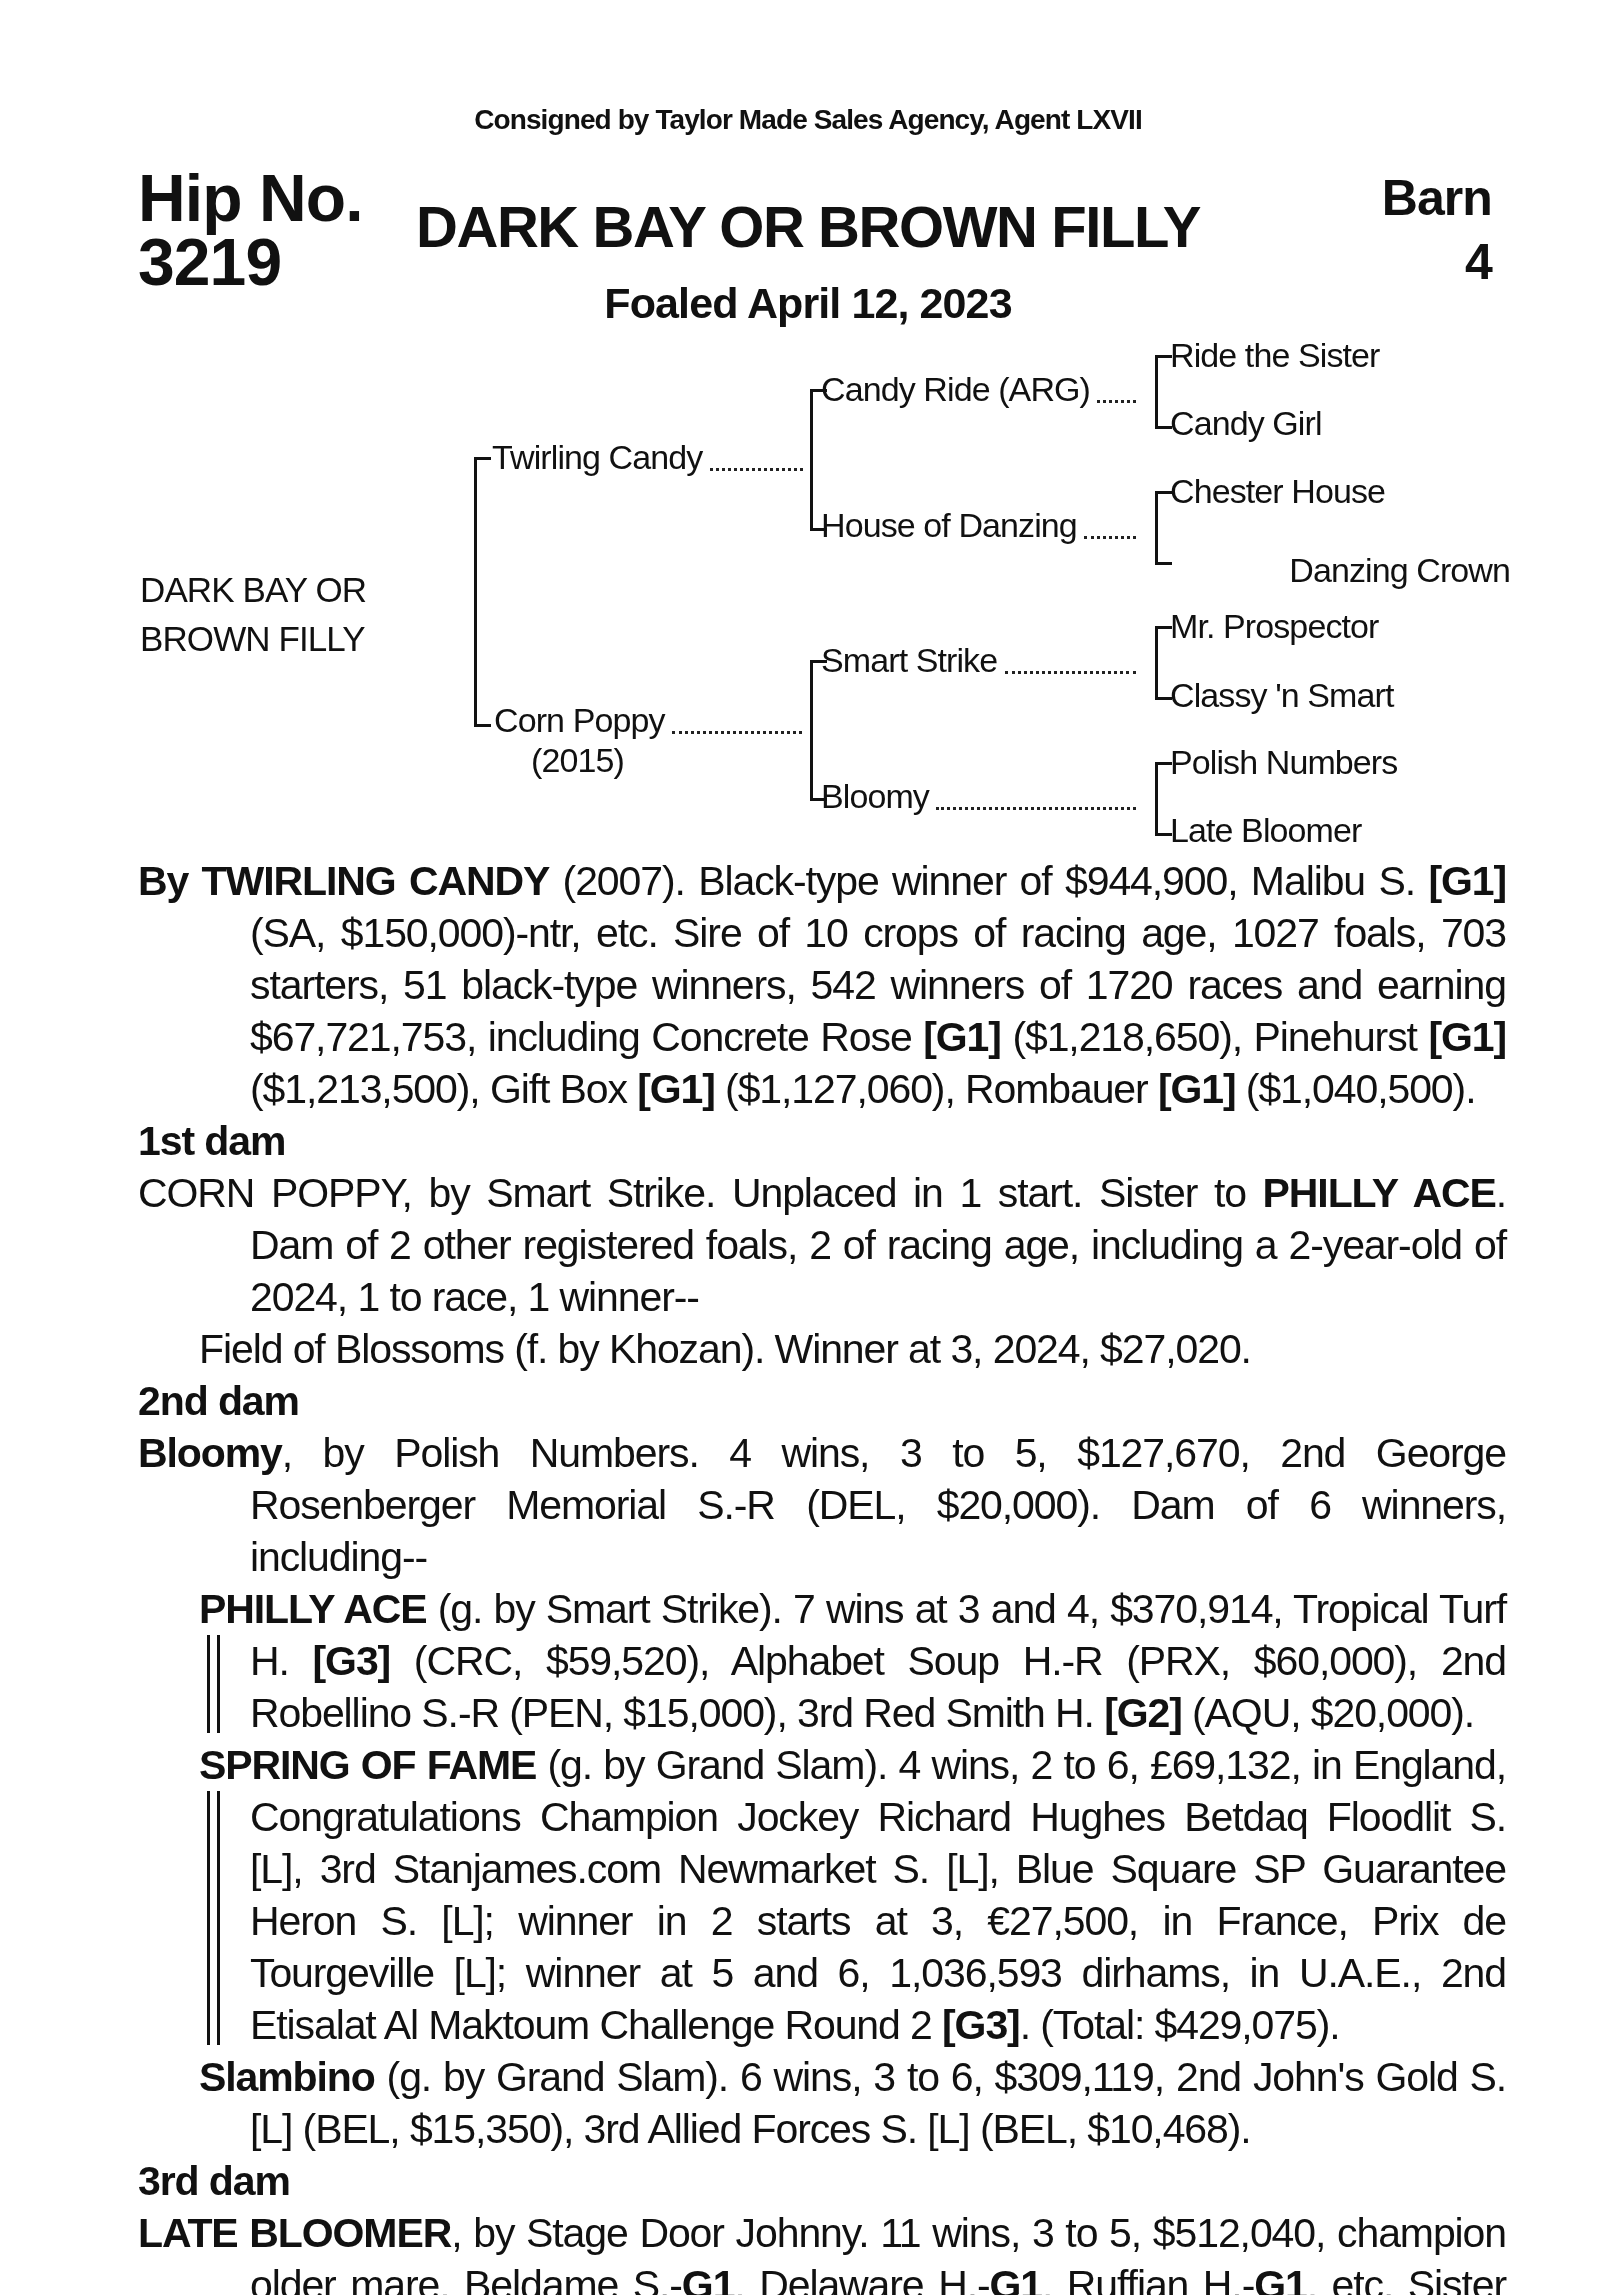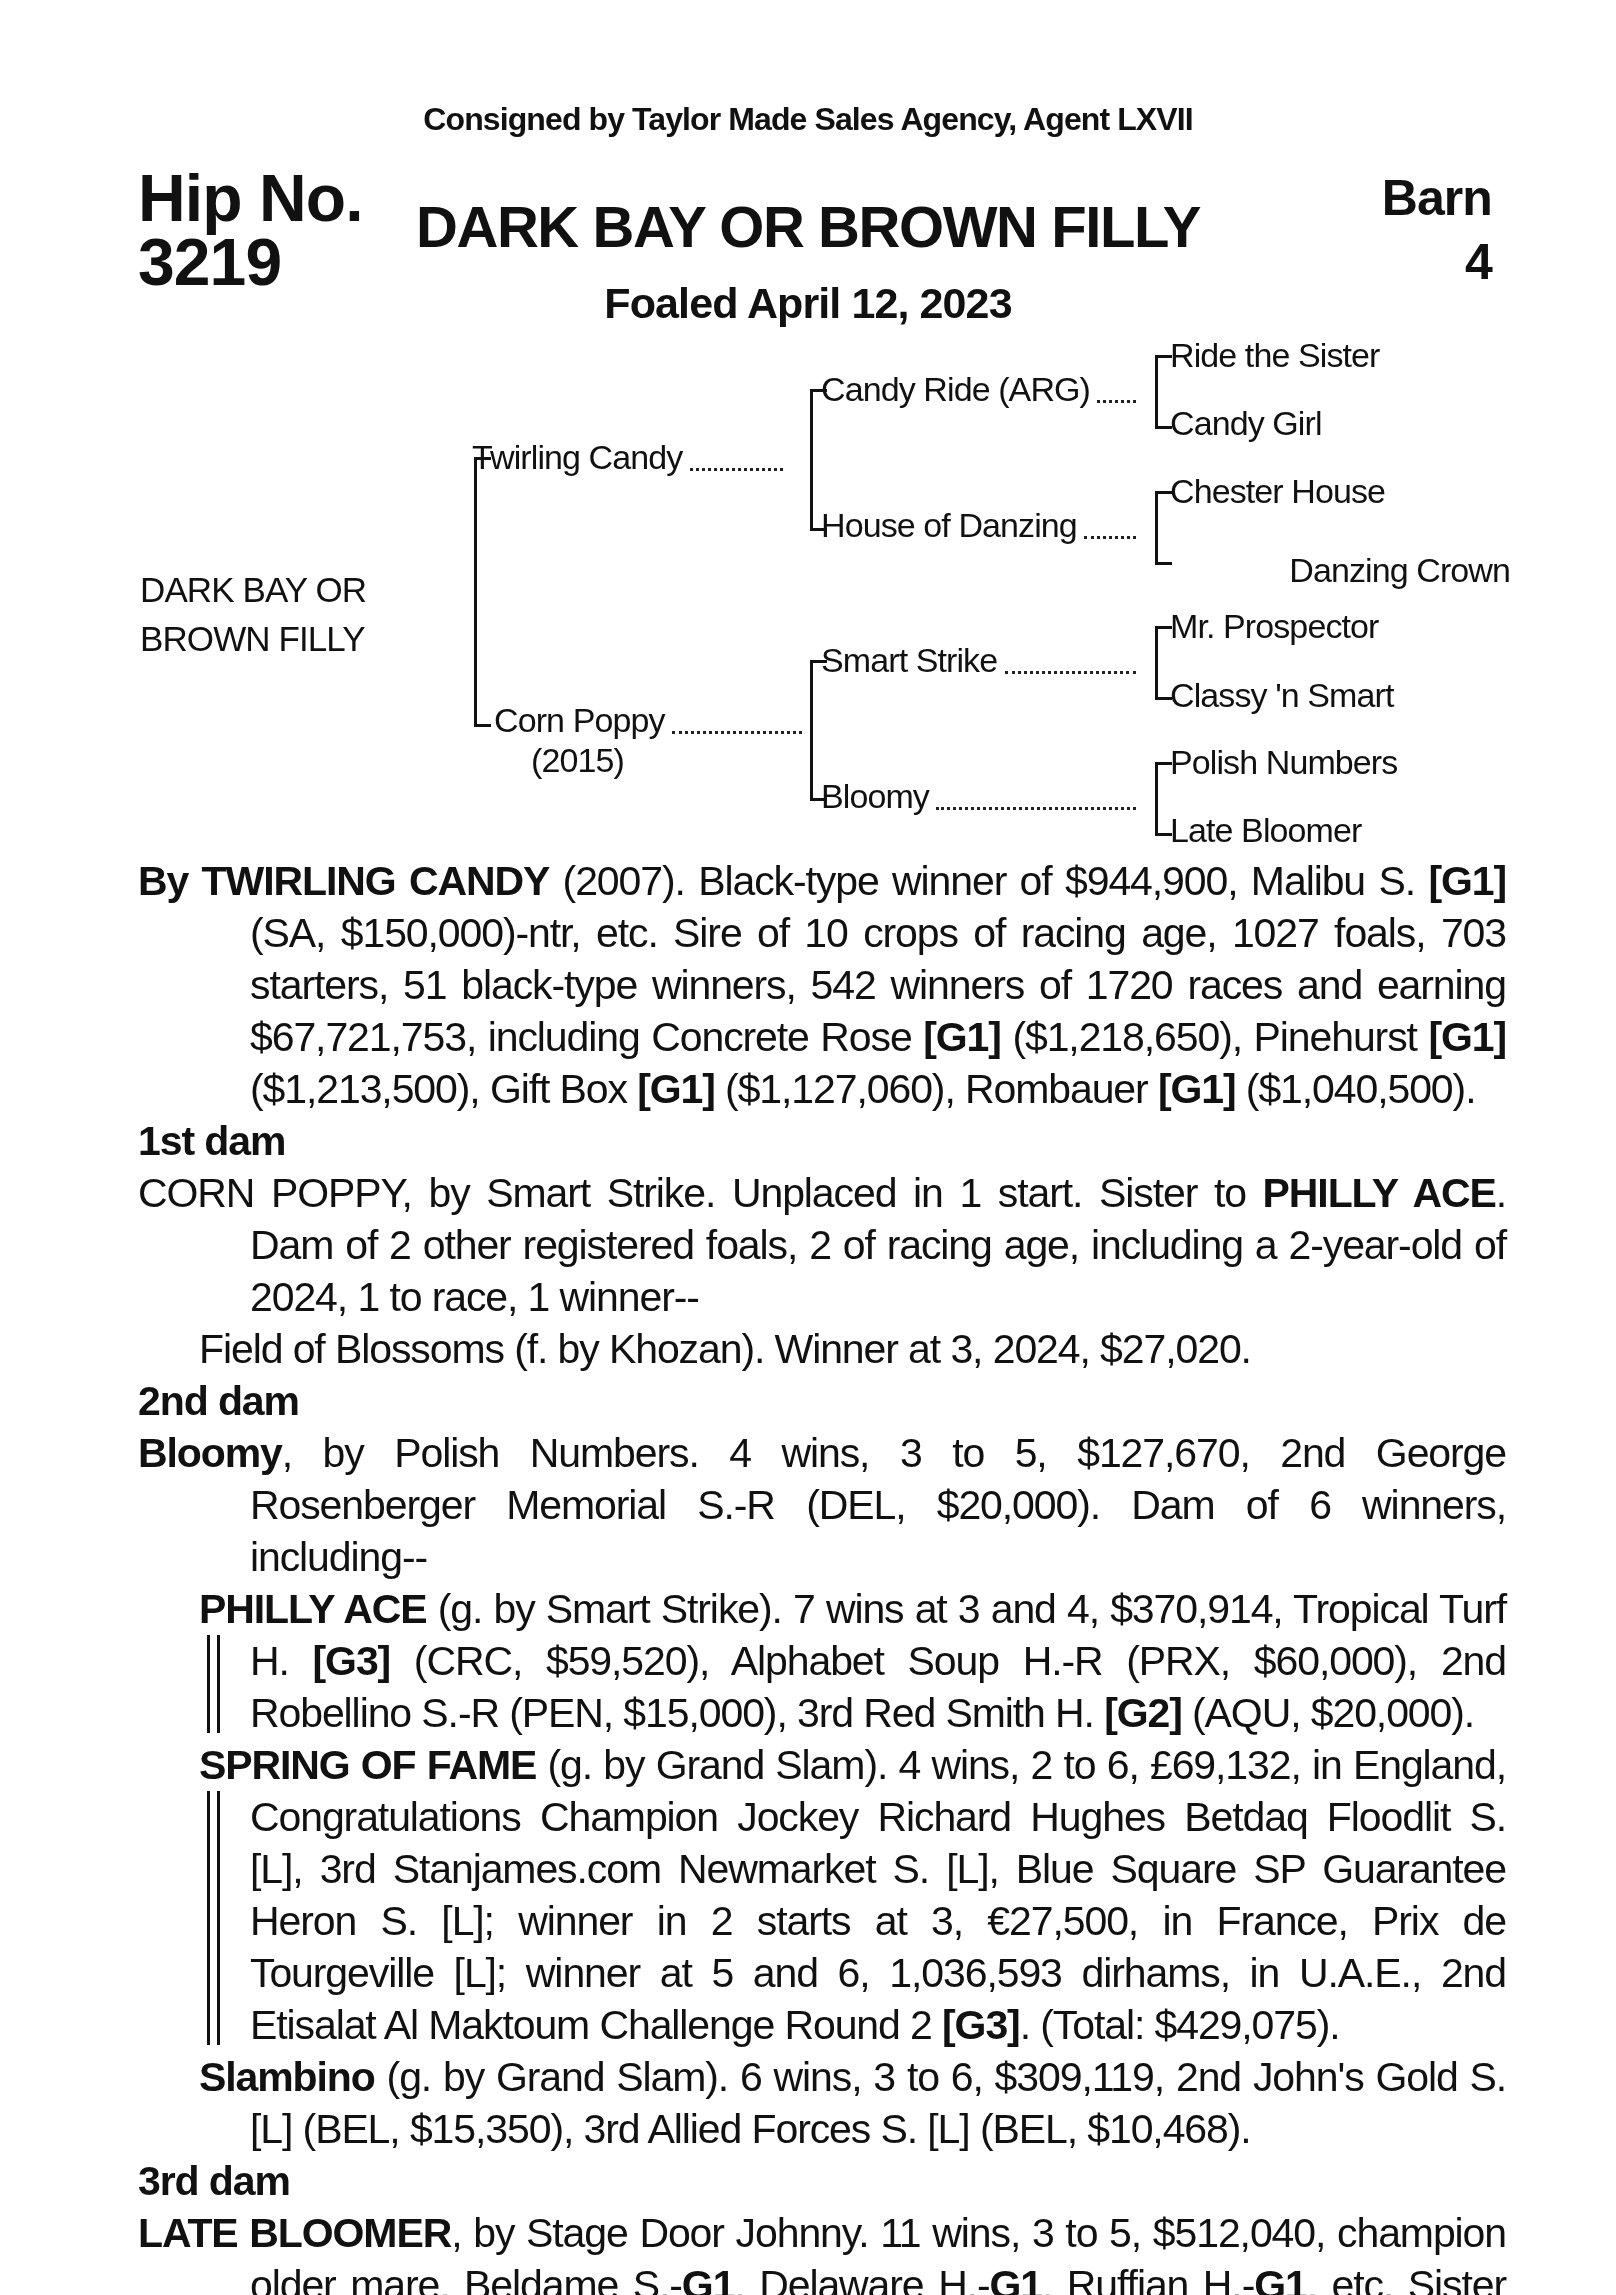--- a/index.html
+++ b/index.html
@@ -3,21 +3,21 @@
 <meta charset="utf-8">
 <style>
   html,body{margin:0;padding:0;}
   body{
     width:1616px;height:3227px;position:relative;background:#ffffff;
     font-family:"Liberation Sans","DejaVu Sans",sans-serif;color:#111;
     overflow:hidden;
   }
   
   .consignor{position:absolute;left:0;right:0;top:94px;text-align:center;
-    font-size:32px;font-weight:bold;letter-spacing:-0.9px;line-height:51px;}
+    font-size:28px;font-weight:bold;letter-spacing:-0.9px;line-height:51px;}
   .hipblock{position:absolute;left:138px;top:166px;font-size:66px;font-weight:bold;
     line-height:64px;letter-spacing:-0.9px;}
   .barnblock{position:absolute;right:124px;top:166px;width:230px;text-align:right;
     font-size:50px;font-weight:bold;line-height:64px;letter-spacing:-0.9px;}
   .title{position:absolute;left:0;right:0;top:197px;text-align:center;
     font-size:58px;font-weight:bold;letter-spacing:-1.4px;line-height:60px;}
   .foaled{position:absolute;left:0;right:0;top:267px;text-align:center;
     font-size:43px;font-weight:bold;letter-spacing:-0.9px;line-height:49px;margin-top:12px;}
   
   .ped-row{position:absolute;display:flex;height:48px;line-height:48px;
@@ -58,21 +58,21 @@
 <div class="title">DARK BAY OR BROWN FILLY</div>
 <div class="foaled">Foaled April 12, 2023</div>
 
 <div>
 
   <div class="subject">
     <div>DARK BAY OR</div>
     <div>BROWN FILLY</div>
   </div>
 
-  <div class="ped-row" style="left:472px;top:433px;width:317px;align-items:flex-end;">
+  <div class="ped-row" style="left:492px;top:433px;width:317px;align-items:flex-end;">
     <span class="ped-name">Twirling Candy</span>
     <span class="leader"></span>
   </div>
   <div class="ped-row" style="left:494px;top:696px;width:314px;">
     <span class="ped-name">Corn Poppy</span>
     <span class="leader"></span>
     <span class="ped-sub">(2015)</span>
   </div>
 
   <div class="ped-row" style="left:821px;top:365px;width:321px;">

